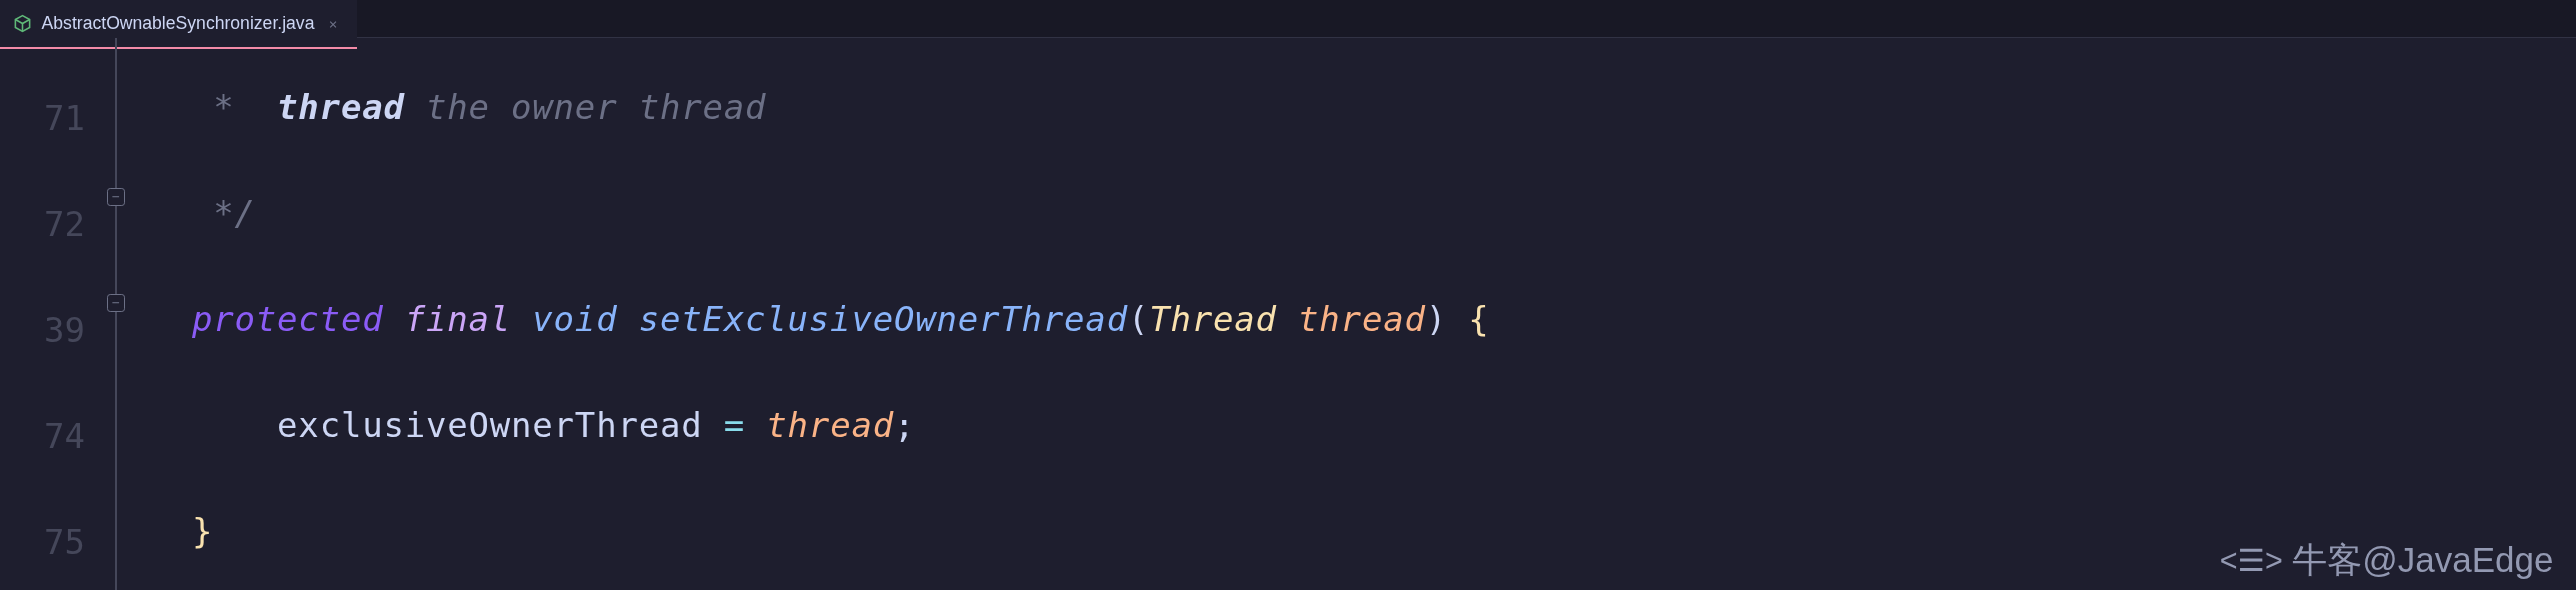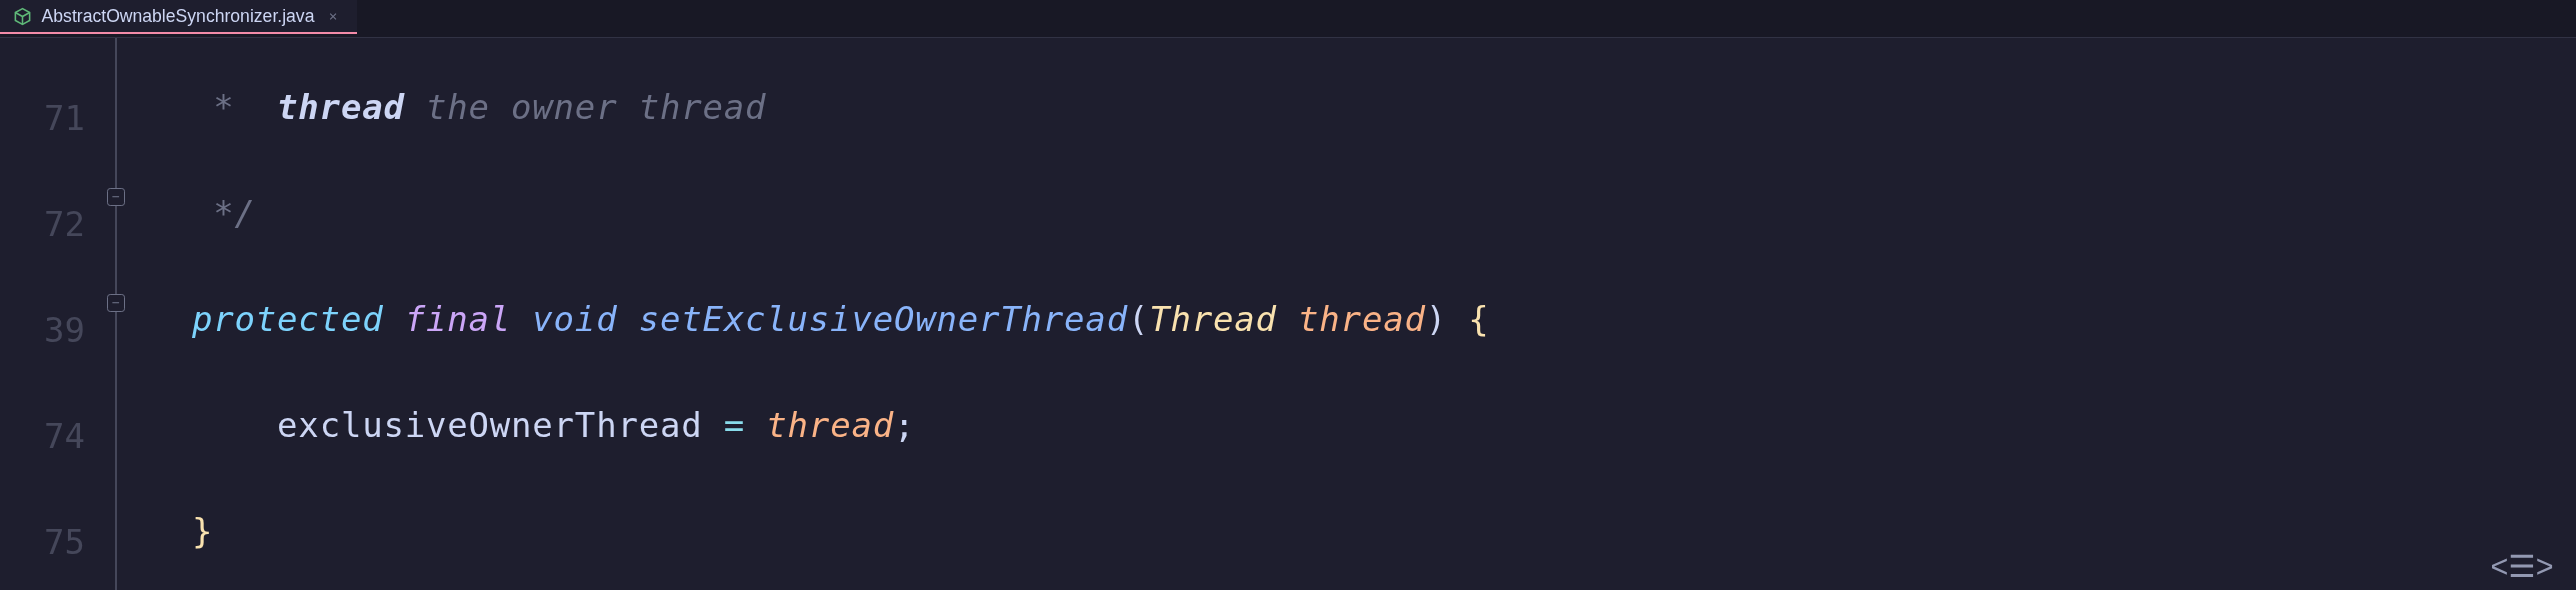--- a/index.html
+++ b/index.html
@@ -22,21 +22,21 @@
       display: flex;
       border-bottom: 0.8px solid #313244;
     }
     .tab {
       display: flex;
       align-items: center;
       padding: 0 19px 0 13px;
       background: #1e1e2e;
       border-bottom: 2.4px solid #f38ba8;
       gap: 9.6px;
-      height: 34px;
+      height: 49px;
       position: relative;
     }
     .tab-icon {
       width: 19px;
       height: 19px;
       display: flex;
       align-items: center;
       justify-content: center;
     }
     .tab-name {
@@ -108,21 +108,21 @@
     }
     .code-line {
       height: 106px;
       display: flex;
       align-items: center;
       white-space: pre;
     }
     .c-comment { color: #6c7086; }
     .c-param-tag { color: #c6a0f6; font-weight: bold; }
     .c-param-name { color: #cdd6f4; font-weight: bold; }
-    .c-keyword-protected { color: #7dd3fc; }
+    .c-keyword-protected { color: #8b5cf6; }
     .c-keyword-final { color: #cba6f7; }
     .c-keyword-void { color: #89b4fa; }
     .c-method { color: #89b4fa; }
     .c-type { color: #f9e2af; }
     .c-param { color: #fab387; }
     .c-default { color: #cdd6f4; font-style: normal; }
     .c-operator { color: #89dceb; font-style: normal; }
     .c-brace { color: #f9e2af; font-style: normal; }
     .c-semi { color: #cdd6f4; font-style: normal; }
     .watermark {
@@ -177,14 +177,15 @@
     <div class="code-line"><span class="c-comment"> * </span><span class="c-param-name"> thread</span><span class="c-comment"> the owner thread</span></div>
     <div class="code-line"><span class="c-comment"> */</span></div>
     <div class="code-line"><span class="c-keyword-protected">protected</span><span class="c-keyword-final"> final</span><span class="c-keyword-void"> void</span><span class="c-method"> setExclusiveOwnerThread</span><span class="c-default">(</span><span class="c-type">Thread </span><span class="c-param">thread</span><span class="c-default">)</span><span class="c-brace"> {</span></div>
     <div class="code-line"><span class="c-default">    </span><span class="c-default">exclusiveOwnerThread </span><span class="c-operator">=</span><span class="c-default"> </span><span class="c-param">thread</span><span class="c-semi">;</span></div>
     <div class="code-line"><span class="c-brace">}</span></div>
   </div>
 </div>
 
 <div class="watermark">
   <span class="watermark-icon">&lt;☰&gt;</span>
+  <span>牛客@JavaEdge</span>
 </div>
 
 
 </body></html>

